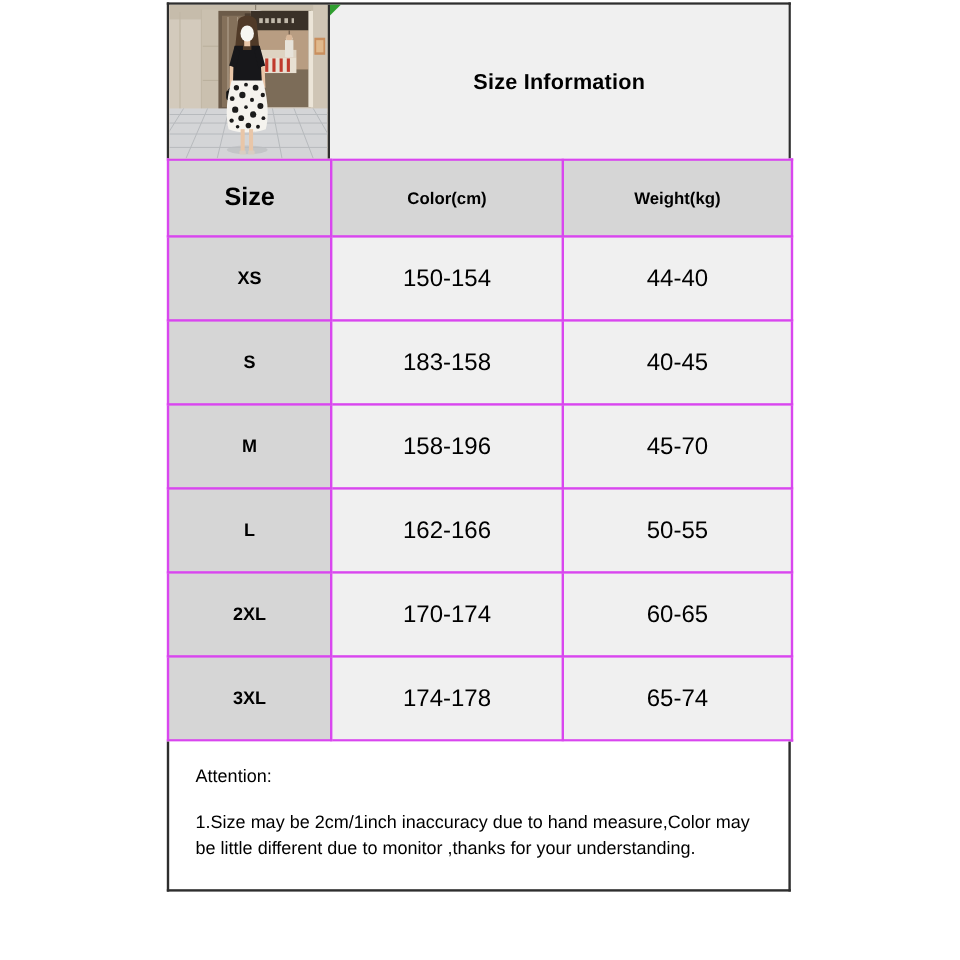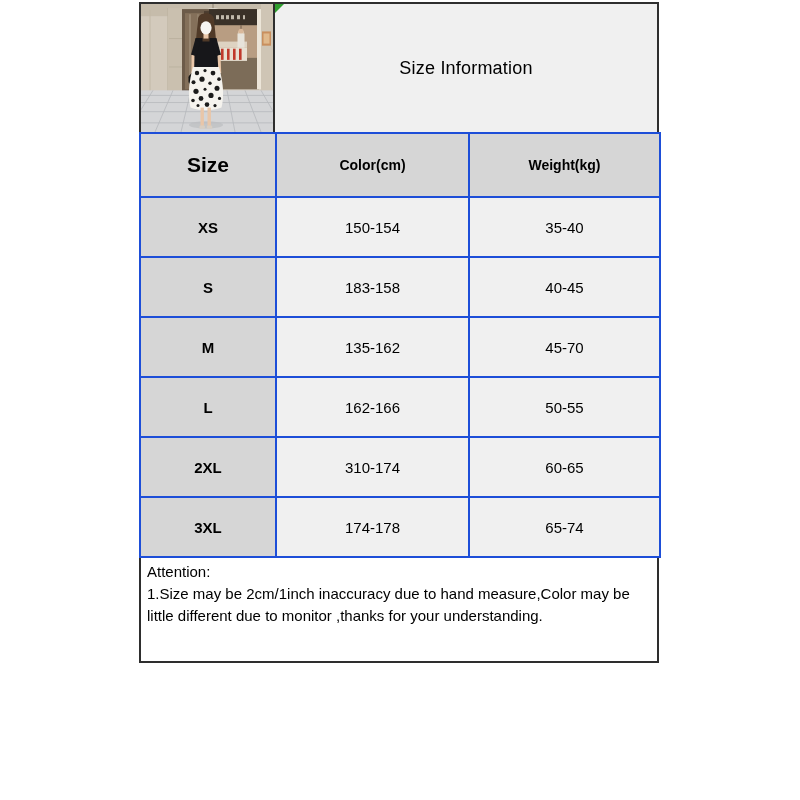--- a/index.html
+++ b/index.html
@@ -38,76 +38,76 @@
   .title-cell {
     flex: 1;
     background: #f0f0f0;
     display: flex;
     align-items: center;
     justify-content: center;
     position: relative;
   }
   .title-cell .title-text {
     font-size: 18px;
-    font-weight: normal;
+    font-weight: bold;
     letter-spacing: 0.2px;
   }
   .green-marker {
     position: absolute;
     left: 0; top: 0;
     width: 0; height: 0;
     border-left: 9px solid #2f9e2f;
     border-bottom: 9px solid transparent;
   }
 
   
   table.size-table {
     width: 520px;
     border-collapse: collapse;
     table-layout: fixed;
   }
   table.size-table th, table.size-table td {
-    border: 2px solid #1d4ed8;
+    border: 2px solid #d946ef;
     text-align: center;
     vertical-align: middle;
     padding: 0;
   }
   col.c-size   { width: 136px; }
   col.c-height { width: 193px; }
   col.c-weight { width: 191px; }
 
   tr.header-row { height: 64px; }
   tr.header-row th { background: #d6d6d6; font-weight: bold; }
   th.size-head   { font-size: 21px; }
   th.metric-head { font-size: 14px; }
 
-  tr.data-row { height: 60px; }
+  tr.data-row { height: 70px; }
   tr.data-row th {
     background: #d6d6d6;
     font-size: 15px;
     font-weight: bold;
   }
   tr.data-row td {
     background: #f0f0f0;
-    font-size: 15px;
+    font-size: 20px;
     font-weight: normal;
   }
 
   
   .attention-box {
     width: 520px;
     border: 2px solid #2e2e2e;
     border-top: none;
     background: #ffffff;
     min-height: 105px;
     padding: 3px 6px 6px 6px;
     font-size: 15px;
     line-height: 22px;
   }
-  .attention-box p { margin: 0; }
+  .attention-box p { margin: 16px; }
 </style>
 </head>
 <body>
 
 <div class="canvas">
   <div class="content">
 
     <div class="top-row">
       <div class="photo-cell">
         <svg viewBox="0 0 132 126" preserveAspectRatio="none">
@@ -250,40 +250,40 @@
       </colgroup>
       <tbody>
         <tr class="header-row">
           <th class="size-head">Size</th>
           <th class="metric-head">Color(cm)</th>
           <th class="metric-head">Weight(kg)</th>
         </tr>
         <tr class="data-row">
           <th>XS</th>
           <td>150-154</td>
-          <td>35-40</td>
+          <td>44-40</td>
         </tr>
         <tr class="data-row">
           <th>S</th>
           <td>183-158</td>
           <td>40-45</td>
         </tr>
         <tr class="data-row">
           <th>M</th>
-          <td>135-162</td>
+          <td>158-196</td>
           <td>45-70</td>
         </tr>
         <tr class="data-row">
           <th>L</th>
           <td>162-166</td>
           <td>50-55</td>
         </tr>
         <tr class="data-row">
           <th>2XL</th>
-          <td>310-174</td>
+          <td>170-174</td>
           <td>60-65</td>
         </tr>
         <tr class="data-row">
           <th>3XL</th>
           <td>174-178</td>
           <td>65-74</td>
         </tr>
       </tbody>
     </table>
 

